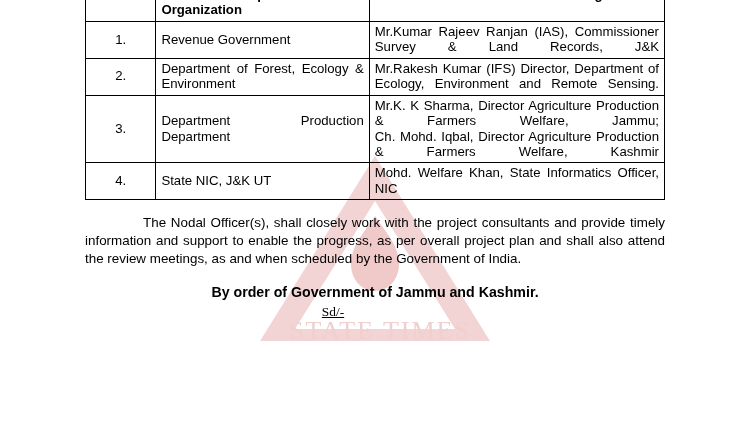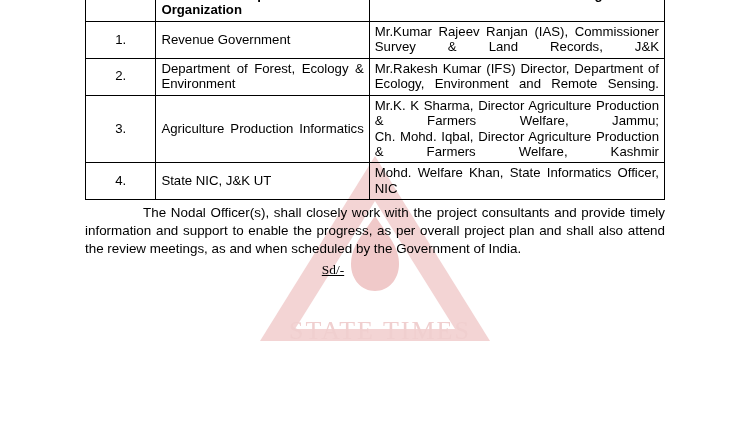--- a/index.html
+++ b/index.html
@@ -89,21 +89,21 @@
   }
   .cellline {
     display: block;
   }
   .nojust {
     text-align: left;
     text-align-last: left;
   }
 
   p.body-para {
-    margin: 4px 0 0 0;
+    margin: 14px 0 0 0;
     font-size: 13.4px;
     line-height: 1.33;
     text-align: justify;
     text-indent: 58px;
   }
 
   p.order-line {
     margin: 16px 0 0 0;
     text-align: center;
     font-weight: bold;
@@ -151,32 +151,33 @@
         <td class="nojust">Revenue Government</td>
         <td class="just">Mr.Kumar Rajeev Ranjan (IAS), Commissioner Survey &amp; Land Records, J&amp;K</td>
       </tr>
       <tr>
         <td class="sno">2.</td>
         <td class="just">Department of Forest, Ecology &amp; Environment</td>
         <td class="just">Mr.Rakesh Kumar (IFS) Director, Department of Ecology, Environment and Remote Sensing.</td>
       </tr>
       <tr>
         <td class="sno">3.</td>
-        <td class="just">Agriculture Production Informatics</td>
+        <td class="just">Department Production Department</td>
         <td class="just">
           <span class="cellline">Mr.K. K Sharma, Director Agriculture Production &amp; Farmers Welfare, Jammu;</span>
           <span class="cellline">Ch. Mohd. Iqbal, Director Agriculture Production &amp; Farmers Welfare, Kashmir</span>
         </td>
       </tr>
       <tr>
         <td class="sno">4.</td>
         <td class="nojust">State NIC, J&amp;K UT</td>
         <td class="just">Mohd. Welfare Khan, State Informatics Officer, NIC</td>
       </tr>
     </tbody>
   </table>
 
   <p class="body-para">The Nodal Officer(s), shall closely work with the project consultants and provide timely information and support to enable the progress, as per overall project plan and shall also attend the review meetings, as and when scheduled by the Government of India.</p>
 
+  <p class="order-line">By order of Government of Jammu and Kashmir.</p>
 
   <p class="sd-line">Sd/-</p>
 
 </div>
 
 </body></html>

